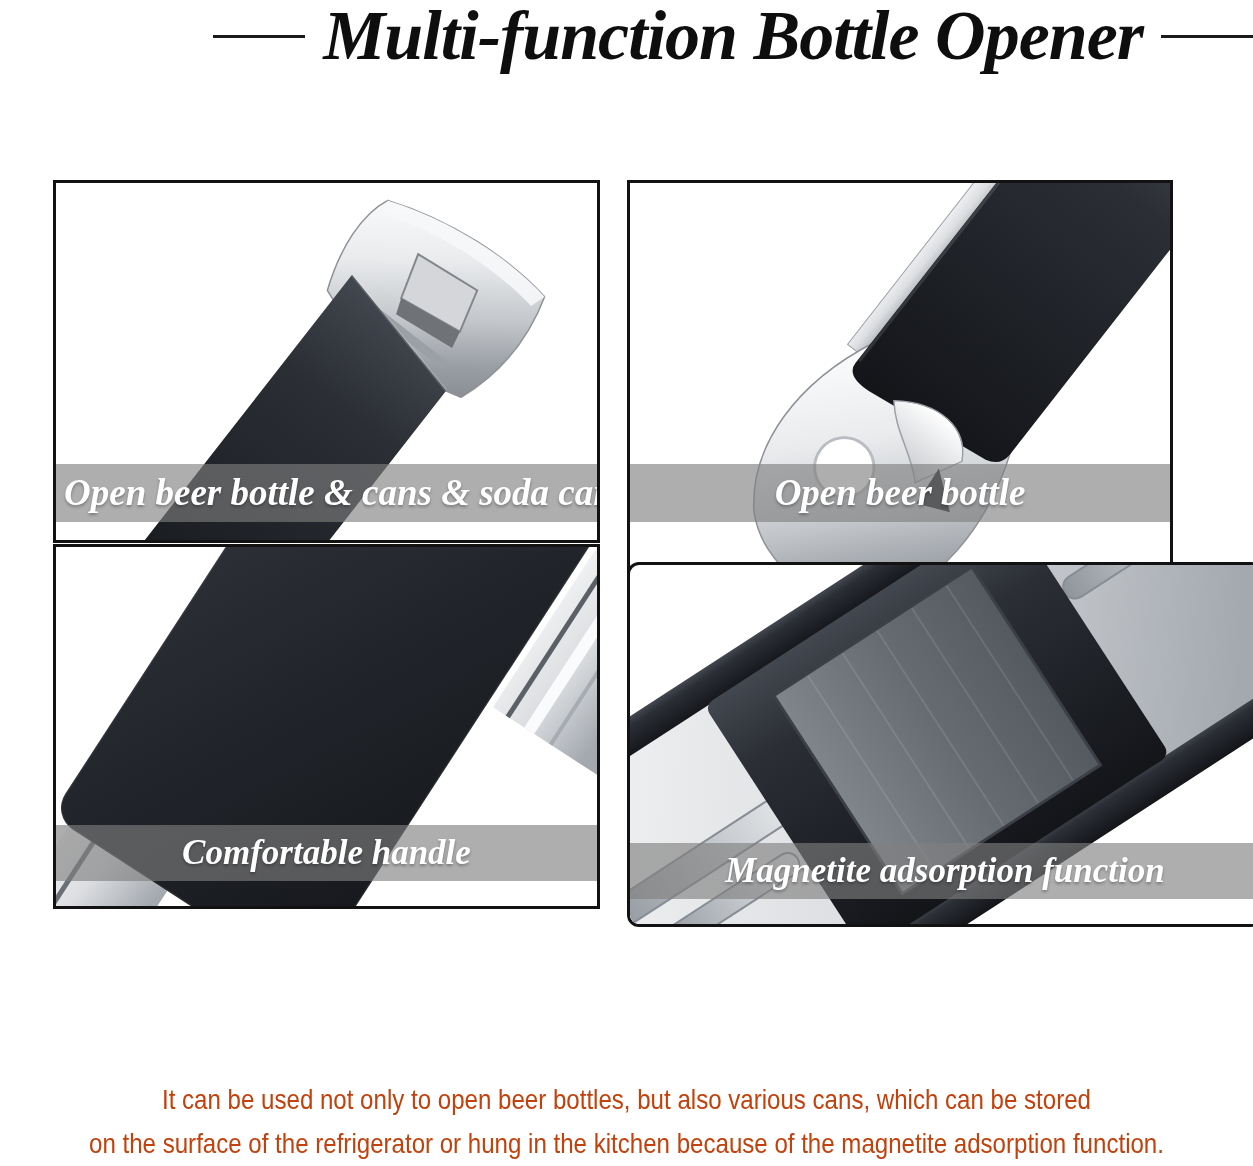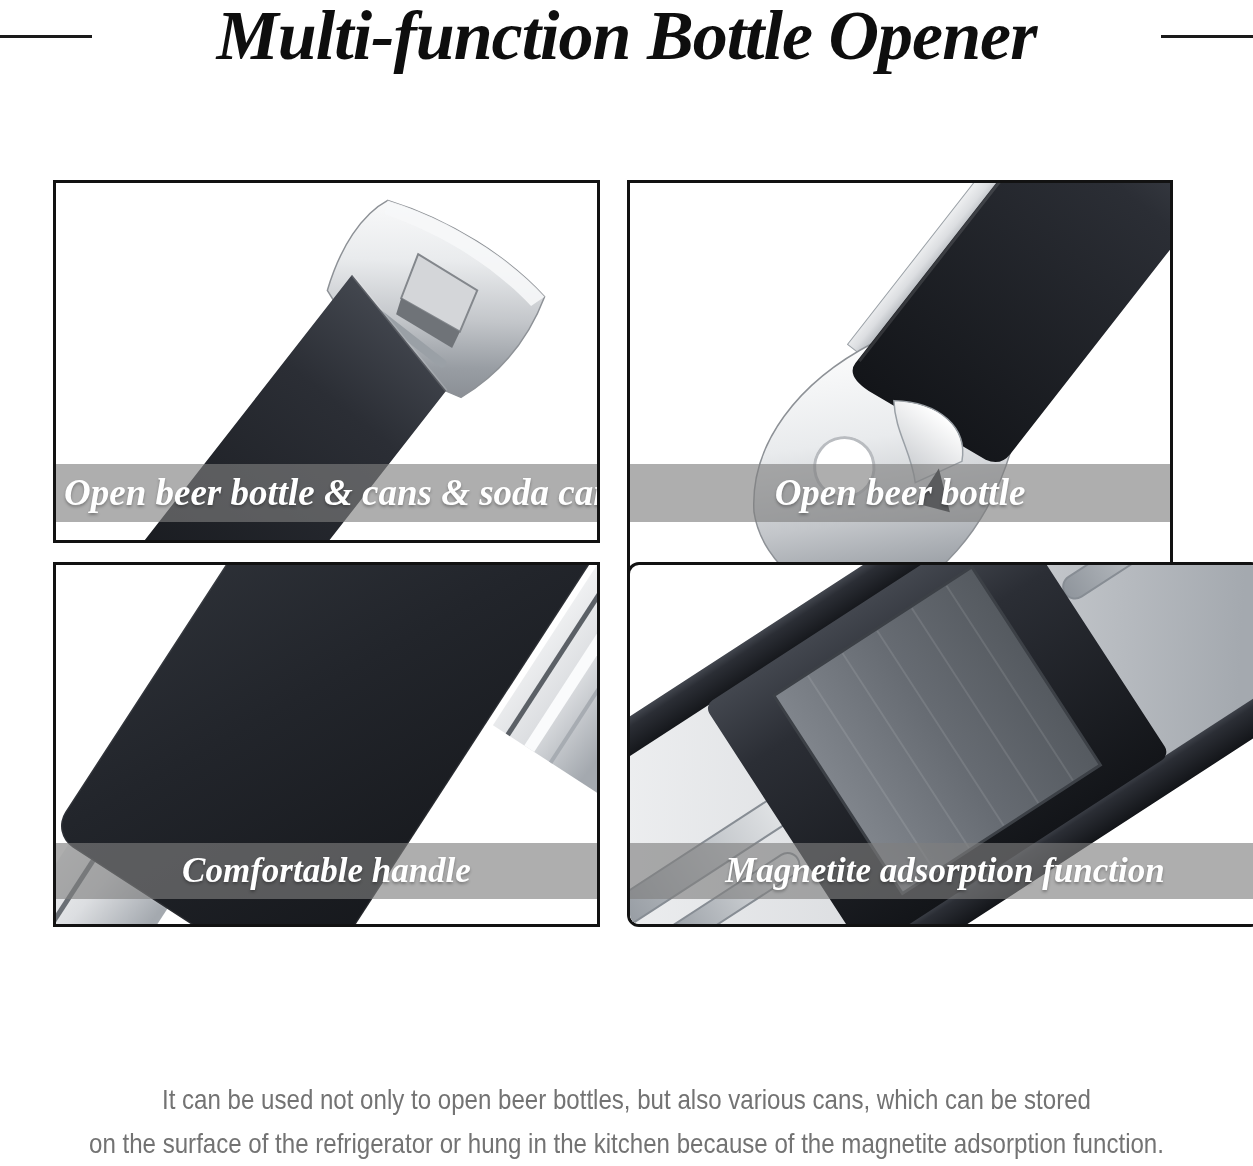--- a/index.html
+++ b/index.html
@@ -7,40 +7,40 @@
     width:1253px; height:1166px;
     position:relative;
     background:#ffffff;
     font-family:"Liberation Serif", serif;
     overflow:hidden;
   }
 
   
   .title-row{
     position:absolute; top:0; left:0; width:1253px; height:72px;
-    display:flex; align-items:center; justify-content:space-between; gap:18px;
+    display:flex; align-items:center; justify-content:flex-end; gap:18px;
   }
   .title-line{ width:92px; height:3px; background:#1a1a1a; }
   .page-title{
     font-size:70px; line-height:72px;
     font-weight:bold; font-style:italic;
     color:#0e0e0e; letter-spacing:-1px; white-space:nowrap;
   }
 
   
   .panel{
     position:absolute;
     border:3px solid #121212;
     background:#ffffff;
     box-sizing:border-box;
     overflow:hidden;
   }
   .panel-1{ left:53px;  top:180px; width:547px; height:363px; }
   .panel-2{ left:627px; top:180px; width:546px; height:458px; }
-  .panel-3{ left:53px;  top:562px; width:547px; height:365px; }
+  .panel-3{ left:53px;  top:544px; width:547px; height:365px; }
   .panel-4{ left:627px; top:562px; width:636px; height:365px;border-radius:12px; }
 
   .photo{ position:absolute; left:0; top:0; width:100%; height:100%; display:block; }
 
   .banner{
     position:absolute; left:0; right:0;
     background:rgba(127,127,127,0.63);
     color:#ffffff;
     font-style:italic; font-weight:bold;
     white-space:nowrap; overflow:hidden;
@@ -48,21 +48,21 @@
   }
   .banner-top{ top:281px; height:58px; line-height:58px; font-size:37px; }
   .banner-bottom{ top:278px; height:56px; line-height:56px; font-size:35px; }
   .banner-left{ text-align:left; padding-left:8px; }
   .banner-center{ text-align:center; }
 
   
   .description{
     position:absolute; top:1078px; left:0; width:1253px;
     font-family:"Liberation Sans", sans-serif;
-    font-size:28px; color:#737373; text-align:center;
+    font-size:28px; color:#c2410c; text-align:center;
   }
   .desc-line{
     display:block; white-space:nowrap; line-height:44px;
     transform:scaleX(0.86); transform-origin:50% 50%;
   }
 </style>
 </head>
 <body>
 
 <svg aria-hidden="true" style="position:absolute;width:0;height:0">

